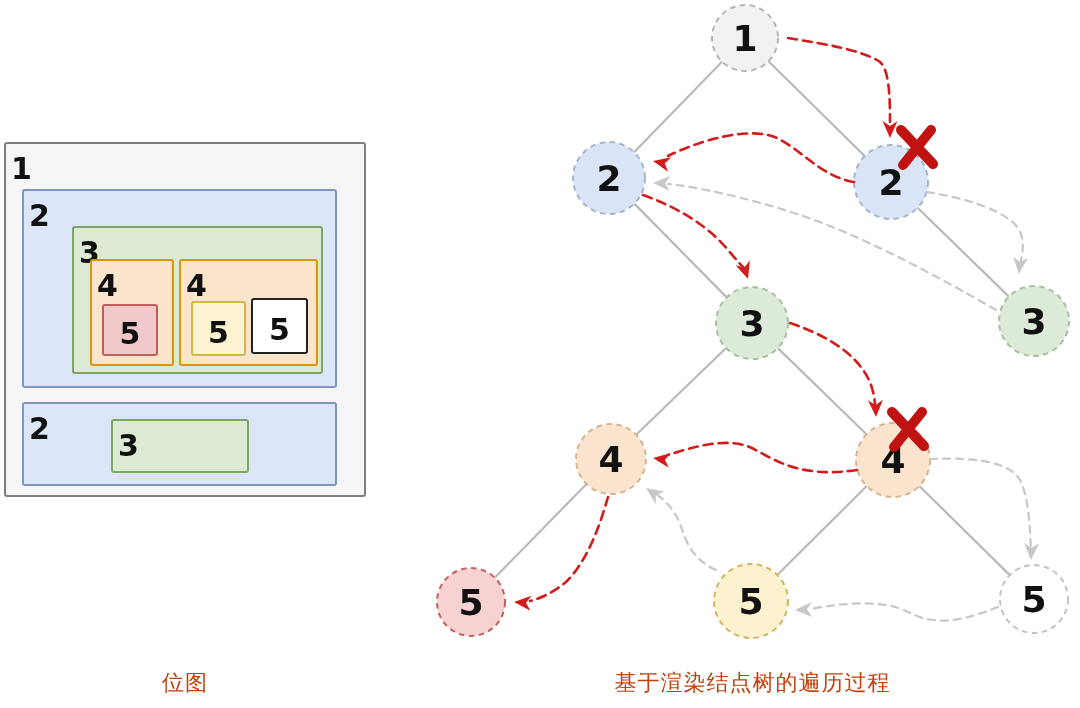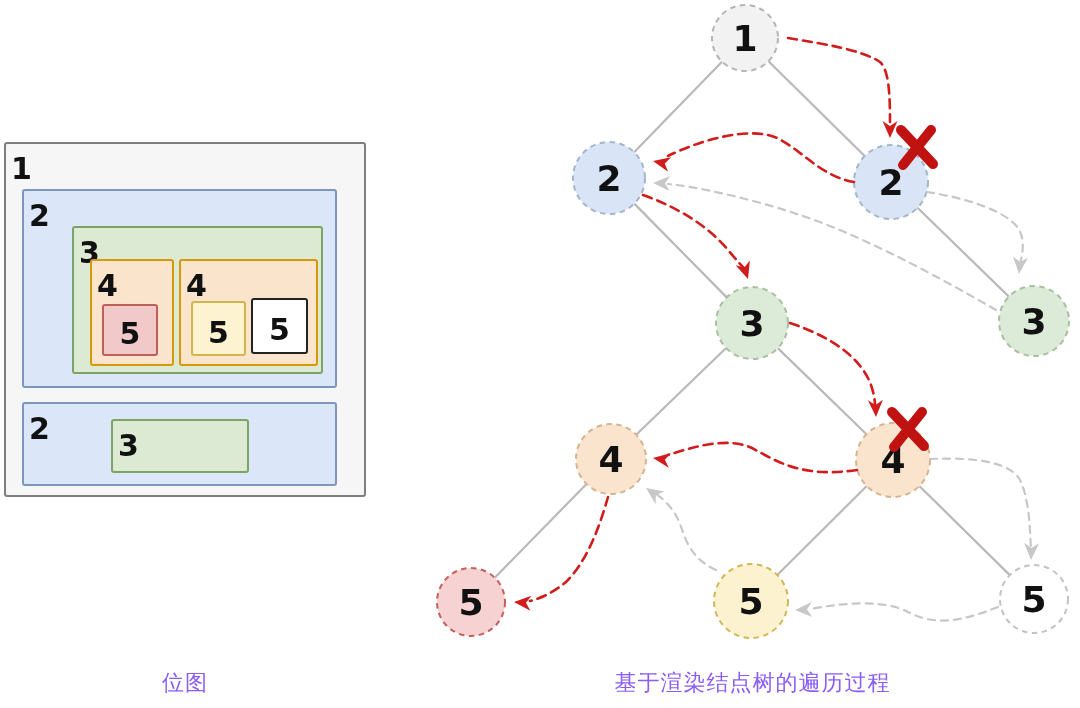--- a/index.html
+++ b/index.html
@@ -8,21 +8,21 @@
     width:1080px;height:708px;
     background:#ffffff;
     overflow:hidden;
     font-family:"DejaVu Sans", sans-serif;
   }
   svg.diagram{position:absolute;left:0;top:0;}
   .caption{
     position:absolute;
     top:668px;
     font-size:22px;
-    color:#8b5cf6;
+    color:#c2410c;
     text-align:center;
     letter-spacing:1px;
     font-family:Liberation Mono, monospace;
   }
   .caption-bitmap{left:5px;width:360px;}
   .caption-tree{left:420px;width:665px;}
 </style>
 </head>
 <body>
 

